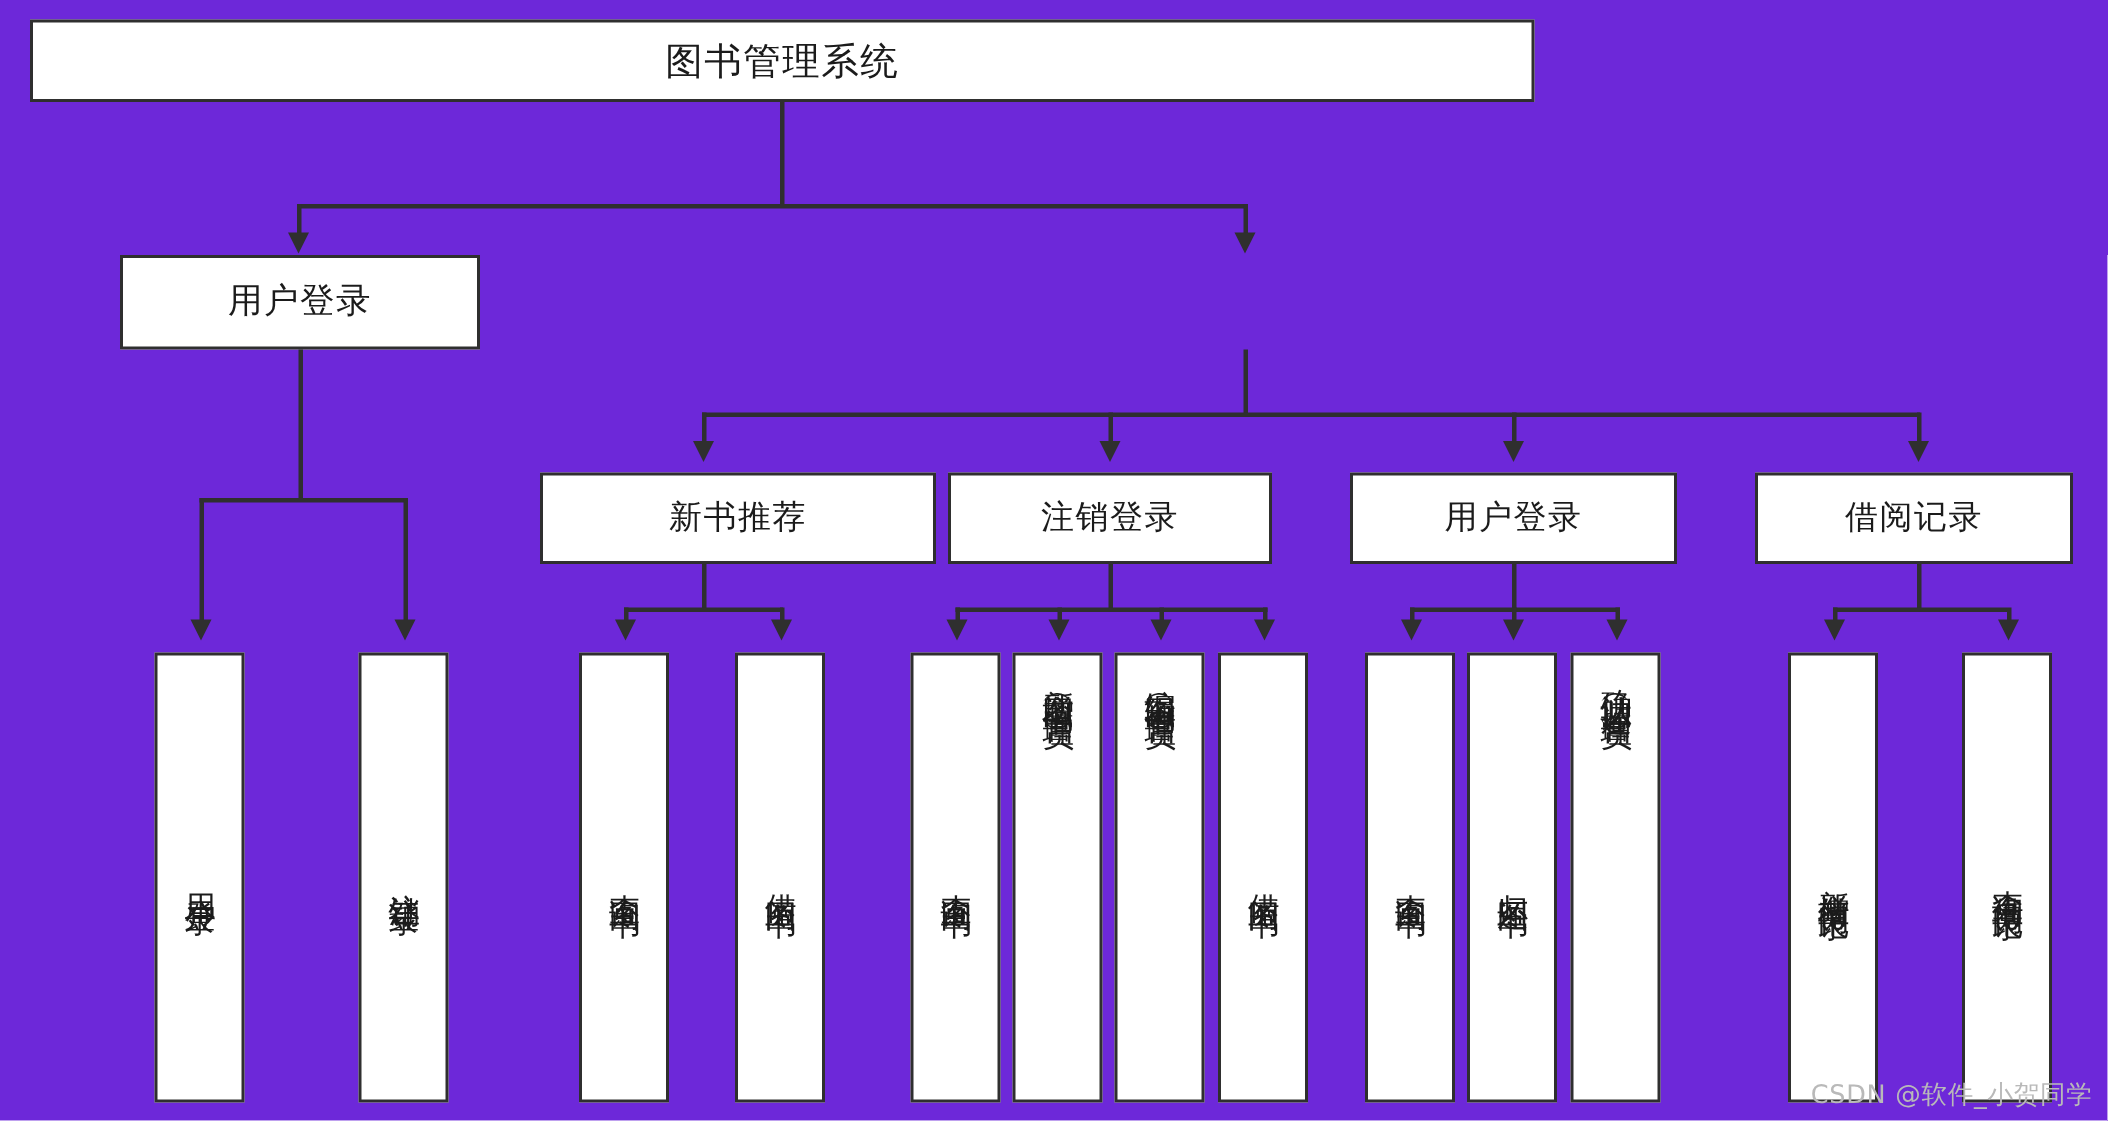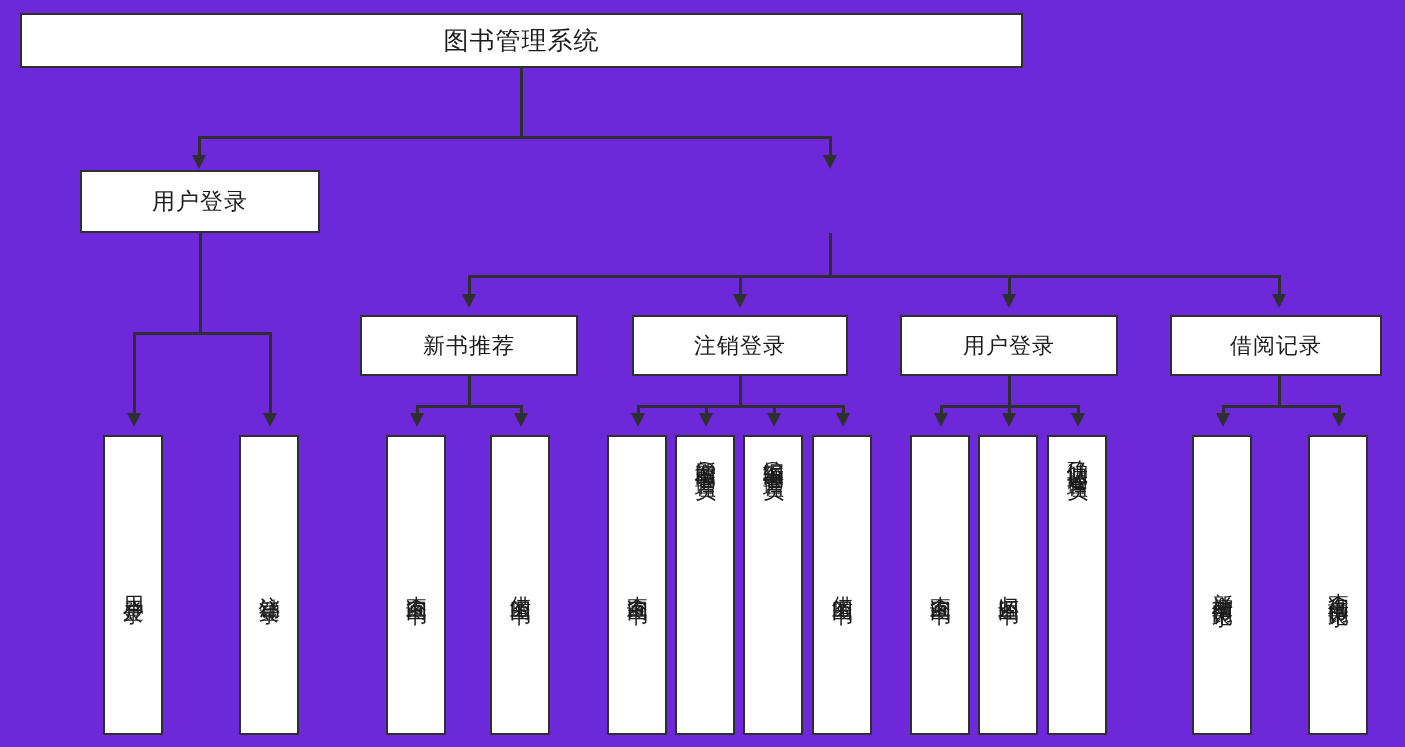--- a/index.html
+++ b/index.html
@@ -138,21 +138,21 @@
 
   <div class="conn vline" style="left:468px; top:275px; height:22px;"></div>
   <div class="arrow" style="left:462px; top:294px;"></div>
   <div class="conn vline" style="left:739px; top:275px; height:22px;"></div>
   <div class="arrow" style="left:733px; top:294px;"></div>
   <div class="conn vline" style="left:1008px; top:275px; height:22px;"></div>
   <div class="arrow" style="left:1002px; top:294px;"></div>
   <div class="conn vline" style="left:1278px; top:275px; height:22px;"></div>
   <div class="arrow" style="left:1272px; top:294px;"></div>
 
-  <div class="node lvl3" style="left:360px; top:315px; width:218px;">
+  <div class="node lvl3" style="left:360px; top:315px; width:264px;">
     <span class="node-label">新书推荐</span>
   </div>
   <div class="node lvl3" style="left:632px; top:315px; width:216px;">
     <span class="node-label">注销登录</span>
   </div>
   <div class="node lvl3" style="left:900px; top:315px; width:218px;">
     <span class="node-label">用户登录</span>
   </div>
   <div class="node lvl3" style="left:1170px; top:315px; width:212px;">
     <span class="node-label">借阅记录</span>
@@ -229,14 +229,15 @@
     <span class="node-label">确认归还（管理员）</span>
   </div>
 
   <div class="node leaf" style="left:1192px; width:60px;">
     <span class="node-label">新增借阅记录</span>
   </div>
   <div class="node leaf" style="left:1308px; width:60px;">
     <span class="node-label">查询借阅记录</span>
   </div>
 
+  <div class="watermark">CSDN @软件_小贺同学</div>
 
 </div>
 
 </body></html>

